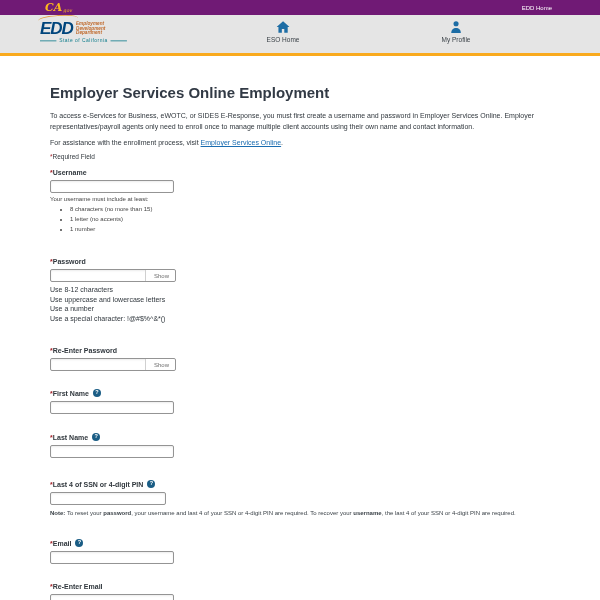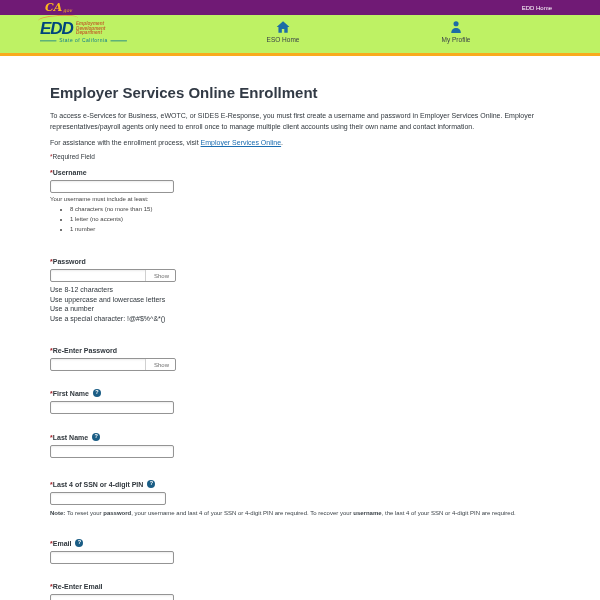--- a/index.html
+++ b/index.html
@@ -23,21 +23,21 @@
     font-family: "DejaVu Serif", serif; font-style: italic; font-weight: bold;
     font-size: 11px; color: #fdb81e;
   }
   .cagov .gov {
     font-family: "DejaVu Serif", serif; font-style: italic;
     font-size: 5px; color: #fdb81e; margin-left: 1px;
   }
   .edd-home-link { color: #fff; font-size: 6px; }
 
   
-  .header { height: 38px; position: relative; background: #bef264; }
+  .header { height: 38px; position: relative; background: #e5e5e5; }
   .edd-logo { position: absolute; left: 40px; top: 4px; width: 88px; }
   .edd-top { display: flex; align-items: center; position: relative; }
   .edd-arc {
     position: absolute; left: -2px; top: -4px; width: 40px; height: 9px;
     border-top: 1.5px solid #e49b3f; border-radius: 50%;
     transform: rotate(-4deg);
   }
   .edd-acronym {
     font-size: 17px; font-weight: bold; font-style: italic;
     color: #00457c; letter-spacing: -1px; line-height: 1;
@@ -181,21 +181,21 @@
           <path d="M0.6 16 c0-4.6 2.8-6.8 6.4-6.8 s6.4 2.2 6.4 6.8 Z" fill="#1d6da5"></path>
         </svg>
     </span>
     <span class="nav-label">My Profile</span>
   </a>
 </div>
 
 <div class="gold-rule"></div>
 
 <main>
-  <h1>Employer Services Online Enrollment</h1>
+  <h1>Employer Services Online Employment</h1>
 
   <p class="intro">To access e-Services for Business, eWOTC, or SIDES E-Response, you must first create a username and password in Employer Services Online. Employer representatives/payroll agents only need to enroll once to manage multiple client accounts using their own name and contact information.</p>
 
   <p class="assist"><span>For assistance with the enrollment process, visit </span><a class="link">Employer Services Online</a><span>.</span></p>
 
   <p class="required-note"><span class="asterisk">*</span><span>Required Field</span></p>
 
   <div class="form-group g-username">
     <div class="label-row">
       <span><span class="asterisk">*</span><span>Username</span></span>

